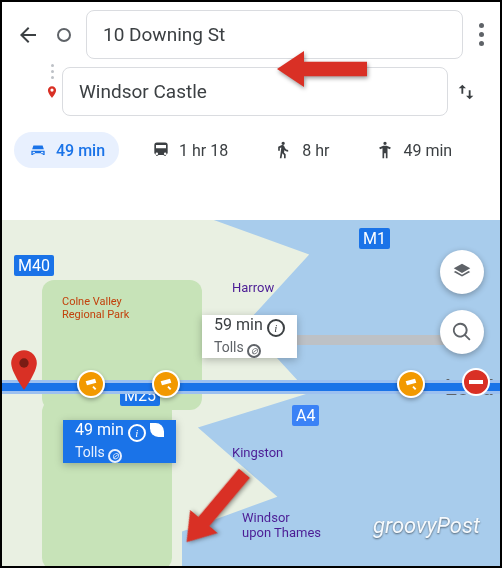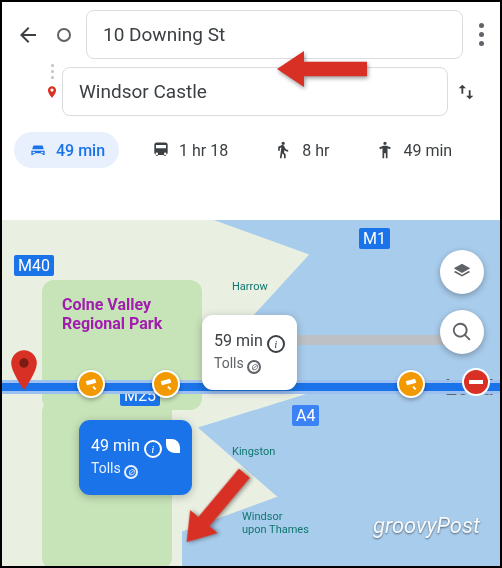--- a/index.html
+++ b/index.html
@@ -27,36 +27,36 @@
   .mode { display: flex; align-items: center; gap: 8px; padding: 8px 14px; border-radius: 20px; font-size: 16px; color: #3c4043; cursor: pointer; }
   .mode.active { background: #e8f0fe; color: #1a73e8; font-weight: 500; }
   .mode svg { width: 20px; height: 20px; }
 
   
   .map { position: absolute; top: 218px; left: 0; right: 0; bottom: 0; background: #e9f0e2; overflow: hidden; }
   .water { position: absolute; top: 0; left: 180px; right: 0; bottom: 0; background: #a8ccec; clip-path: polygon(10% 0, 100% 0, 100% 100%, 0 100%, 0 90%, 30% 80%, 5% 60%, 40% 50%, 20% 30%, 40% 10%); }
   .park { position: absolute; top: 60px; left: 40px; width: 160px; height: 130px; background: #c7e3b8; border-radius: 12px; }
   .park2 { position: absolute; top: 180px; left: 40px; width: 130px; height: 170px; background: #c7e3b8; border-radius: 12px; }
 
-  .map-label { position: absolute; font-size: 16px; color: #a21caf; white-space: pre; font-weight: bold; }
-  .city-label { position: absolute; font-size: 11px; color: #0f766e; }
+  .map-label { position: absolute; font-size: 11px; color: #c2410c; white-space: pre; }
+  .city-label { position: absolute; font-size: 13px; color: #4c1d95; }
   .big-city { font-size: 22px; color: #5f6368; font-weight: 500; }
 
   .route { position: absolute; top: 160px; left: 0; right: 0; height: 14px; background: #1a73e8; border-top: 3px solid #9cc0f0; border-bottom: 3px solid #9cc0f0; }
   .route-alt { position: absolute; top: 115px; left: 210px; right: 30px; height: 10px; background: #bdc1c6; border-radius: 4px; }
 
   .dest-pin { position: absolute; top: 130px; left: 8px; }
   .dest-pin svg { width: 28px; height: 40px; }
   .cam { position: absolute; width: 28px; height: 28px; background: #f29900; border: 2px solid #fff; border-radius: 50%; display: flex; align-items: center; justify-content: center; box-shadow: 0 2px 4px rgba(0,0,0,.3); }
   .cam svg { width: 16px; height: 16px; }
 
   .stop-sign { position: absolute; width: 28px; height: 28px; background: #d93025; border: 2px solid #fff; border-radius: 50%; top: 148px; right: 10px; display: flex; align-items: center; justify-content: center; }
   .stop-sign::after { content: ''; width: 14px; height: 4px; background: #fff; }
 
-  .tooltip { position: absolute; background: #fff; border-radius: 11px; padding: 16px 12px; box-shadow: 0 2px 8px rgba(0,0,0,.25); font-size: 16px; color: #3c4043; }
+  .tooltip { position: absolute; background: #fff; border-radius: 0; padding: 0 12px; box-shadow: 0 2px 8px rgba(0,0,0,.25); font-size: 16px; color: #3c4043; }
   .tooltip .sub { font-size: 14px; color: #5f6368; }
   .tooltip.primary { background: #1a73e8; color: #fff; }
   .tooltip.primary .sub { color: #e8f0fe; }
   .info-circ { display: inline-flex; width: 18px; height: 18px; border: 2px solid currentColor; border-radius: 50%; align-items: center; justify-content: center; font-size: 11px; font-style: italic; font-family: serif; vertical-align: -2px; }
   .leaf { display: inline-block; width: 14px; height: 14px; background: currentColor; border-radius: 0 60% 0 60%; vertical-align: -2px; }
 
   .fab { position: absolute; right: 16px; width: 44px; height: 44px; background: #fff; border-radius: 50%; box-shadow: 0 2px 6px rgba(0,0,0,.3); display: flex; align-items: center; justify-content: center; cursor: pointer; }
   .fab.layers { top: 30px; }
   .fab.search { top: 90px; }
 
@@ -184,21 +184,21 @@
       </svg>
     </div>
   <div class="stop-sign"></div>
 
   <div class="tooltip" style="top:95px;left:200px">
     <span>59 min</span>
     <span class="info-circ">i</span><br>
     <span class="sub"><span>Tolls</span> <span class="info-circ" style="width:14px;height:14px;font-size:9px">⊘</span></span>
   </div>
 
-  <div class="tooltip primary" style="top:200px;left:77px">
+  <div class="tooltip primary" style="top:200px;left:61px">
     <span>49 min</span>
     <span class="info-circ">i</span>
     <span class="leaf"></span><br>
     <span class="sub"><span>Tolls</span> <span class="info-circ" style="width:14px;height:14px;font-size:9px">⊘</span></span>
   </div>
 
   <div class="fab layers">
     <svg viewBox="0 0 24 24" width="22" height="22">
         <path fill="#5f6368" d="M12 3l9 5-9 5-9-5 9-5zm0 12l7-4 2 1-9 5-9-5 2-1 7 4z"></path>
       </svg>

